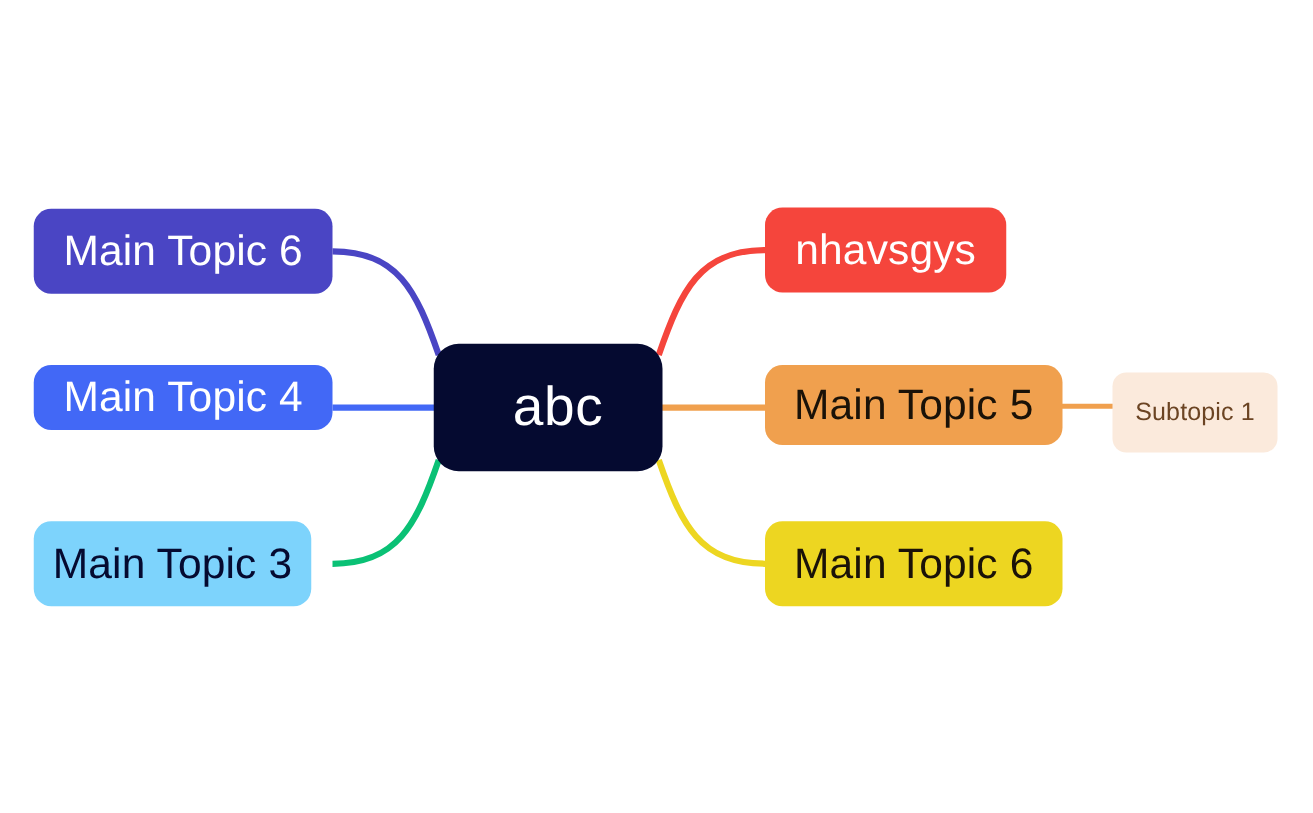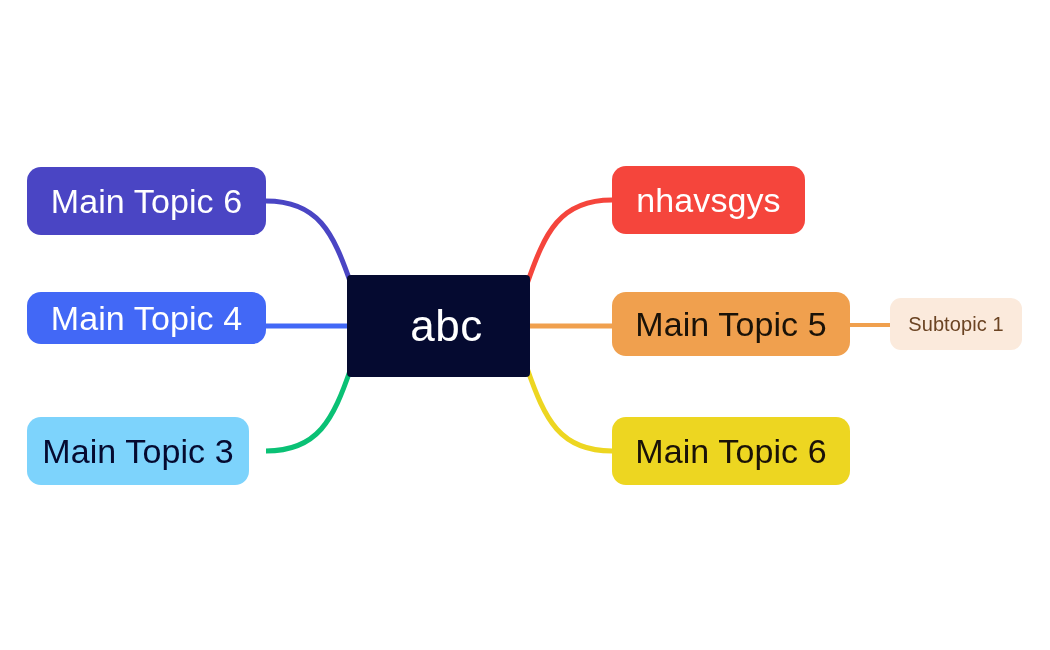--- a/index.html
+++ b/index.html
@@ -38,21 +38,21 @@
     white-space: nowrap;
     letter-spacing: 0.1px;
     z-index: 2;
     cursor: default;
   }
   .node-label {
     display: block;
     line-height: 1;
   }
   .node-central {
-    border-radius: 4px;
+    border-radius: 20px;
     font-size: 44px;
     font-weight: 400;
     letter-spacing: 0.5px;
     padding-left: 16px;
   }
   .node-main {
     font-size: 34px;
     font-weight: 500;
   }
   .node-sub {
@@ -91,18 +91,18 @@
       </div>
       <div class="node node-main" style="left: 612px; top: 166px; width: 193px; height: 68px; background: rgb(245, 69, 60); color: rgb(255, 255, 255);">
         <span class="node-label">nhavsgys</span>
       </div>
       <div class="node node-main" style="left: 612px; top: 292px; width: 238px; height: 64px; background: rgb(240, 160, 78); color: rgb(26, 18, 8);">
         <span class="node-label">Main Topic 5</span>
       </div>
       <div class="node node-main" style="left: 612px; top: 417px; width: 238px; height: 68px; background: rgb(237, 214, 33); color: rgb(26, 18, 8);">
         <span class="node-label">Main Topic 6</span>
       </div>
-      <div class="node node-sub" style="left: 890px; top: 298px; width: 132px; height: 52px; background: rgb(251, 234, 220); color: rgb(107, 68, 35);">
+      <div class="node node-sub" style="left: 890px; top: 298px; width: 132px; height: 64px; background: rgb(251, 234, 220); color: rgb(107, 68, 35);">
         <span class="node-label">Subtopic 1</span>
       </div>
     </div>
 
 </div>
 
 </body></html>

